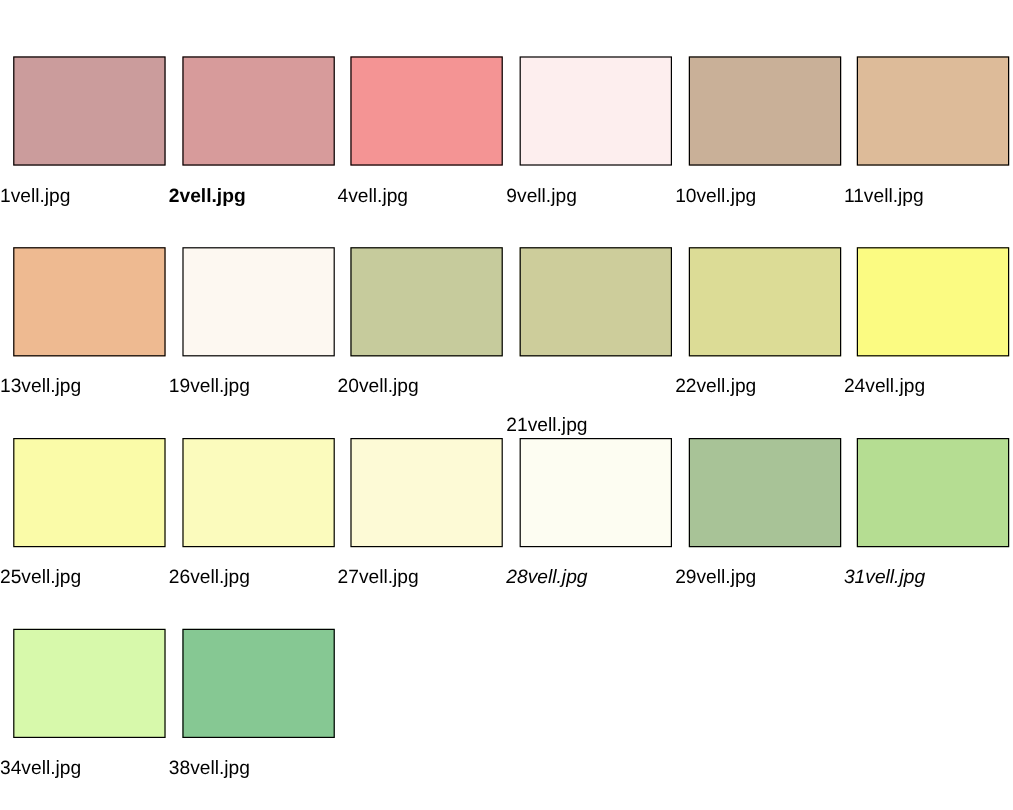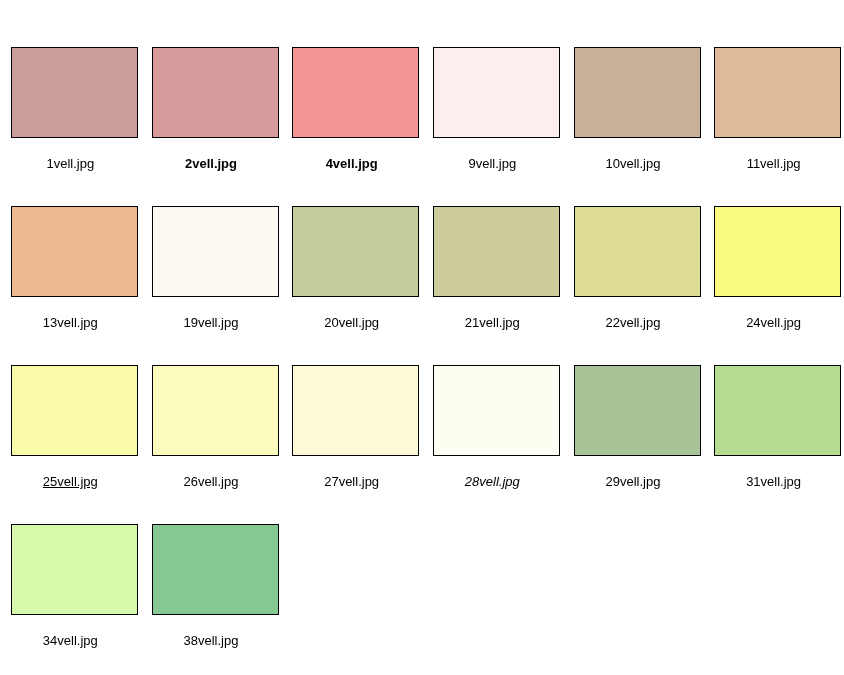--- a/index.html
+++ b/index.html
@@ -53,23 +53,23 @@
     border: 1px solid #000000;
     box-sizing: border-box;
     background-color: #ffffff;
   }
 
   .caption {
     position: absolute;
     left: 0;
     top: 124px;
     width: 140.67px;
-    text-align: center;
+    text-align: left;
     font-family: "Liberation Sans", sans-serif;
-    font-size: 13px;
+    font-size: 16px;
     line-height: 13px;
     color: #000000;
     letter-spacing: 0px;
     white-space: nowrap;
   }
 </style>
 </head>
 <body>
 
 <div id="contact-sheet" style="background: rgb(255, 255, 255);">
@@ -80,21 +80,21 @@
       <div class="caption" style="color: rgb(0, 0, 0);">1vell.jpg</div>
     </div>
 
     <div class="cell">
       <div class="thumb" style="background-color: rgb(215, 155, 155); border-color: rgb(0, 0, 0);"></div>
       <div class="caption" style="color: rgb(0, 0, 0); font-weight: bold;">2vell.jpg</div>
     </div>
 
     <div class="cell">
       <div class="thumb" style="background-color: rgb(244, 148, 148); border-color: rgb(0, 0, 0);"></div>
-      <div class="caption" style="color: rgb(0, 0, 0); font-weight: bold;">4vell.jpg</div>
+      <div class="caption" style="color: rgb(0, 0, 0);">4vell.jpg</div>
     </div>
 
     <div class="cell">
       <div class="thumb" style="background-color: rgb(253, 238, 238); border-color: rgb(0, 0, 0);"></div>
       <div class="caption" style="color: rgb(0, 0, 0);">9vell.jpg</div>
     </div>
 
     <div class="cell">
       <div class="thumb" style="background-color: rgb(201, 176, 152); border-color: rgb(0, 0, 0);"></div>
       <div class="caption" style="color: rgb(0, 0, 0);">10vell.jpg</div>
@@ -118,37 +118,37 @@
       <div class="caption" style="color: rgb(0, 0, 0);">19vell.jpg</div>
     </div>
 
     <div class="cell">
       <div class="thumb" style="background-color: rgb(198, 203, 156); border-color: rgb(0, 0, 0);"></div>
       <div class="caption" style="color: rgb(0, 0, 0);">20vell.jpg</div>
     </div>
 
     <div class="cell">
       <div class="thumb" style="background-color: rgb(205, 205, 155); border-color: rgb(0, 0, 0);"></div>
-      <div class="caption" style="color: rgb(0, 0, 0);">21vell.jpg</div>
+      <div class="caption" style="color: rgb(0, 0, 0); margin-top: 32px;">21vell.jpg</div>
     </div>
 
     <div class="cell">
       <div class="thumb" style="background-color: rgb(220, 220, 150); border-color: rgb(0, 0, 0);"></div>
       <div class="caption" style="color: rgb(0, 0, 0);">22vell.jpg</div>
     </div>
 
 
     <div class="cell">
       <div class="thumb" style="background-color: rgb(251, 251, 130); border-color: rgb(0, 0, 0);"></div>
       <div class="caption" style="color: rgb(0, 0, 0);">24vell.jpg</div>
     </div>
 
     <div class="cell">
       <div class="thumb" style="background-color: rgb(250, 251, 168); border-color: rgb(0, 0, 0);"></div>
-      <div class="caption" style="color: rgb(0, 0, 0); text-decoration: underline;">25vell.jpg</div>
+      <div class="caption" style="color: rgb(0, 0, 0);">25vell.jpg</div>
     </div>
 
     <div class="cell">
       <div class="thumb" style="background-color: rgb(251, 251, 189); border-color: rgb(0, 0, 0);"></div>
       <div class="caption" style="color: rgb(0, 0, 0);">26vell.jpg</div>
     </div>
 
     <div class="cell">
       <div class="thumb" style="background-color: rgb(253, 250, 214); border-color: rgb(0, 0, 0);"></div>
       <div class="caption" style="color: rgb(0, 0, 0);">27vell.jpg</div>
@@ -159,21 +159,21 @@
       <div class="caption" style="color: rgb(0, 0, 0); font-style: italic;">28vell.jpg</div>
     </div>
 
     <div class="cell">
       <div class="thumb" style="background-color: rgb(168, 195, 151); border-color: rgb(0, 0, 0);"></div>
       <div class="caption" style="color: rgb(0, 0, 0);">29vell.jpg</div>
     </div>
 
     <div class="cell">
       <div class="thumb" style="background-color: rgb(181, 221, 146); border-color: rgb(0, 0, 0);"></div>
-      <div class="caption" style="color: rgb(0, 0, 0);">31vell.jpg</div>
+      <div class="caption" style="color: rgb(0, 0, 0); font-style: italic;">31vell.jpg</div>
     </div>
 
     <div class="cell">
       <div class="thumb" style="background-color: rgb(215, 249, 171); border-color: rgb(0, 0, 0);"></div>
       <div class="caption" style="color: rgb(0, 0, 0);">34vell.jpg</div>
     </div>
 
     <div class="cell">
       <div class="thumb" style="background-color: rgb(134, 200, 147); border-color: rgb(0, 0, 0);"></div>
       <div class="caption" style="color: rgb(0, 0, 0);">38vell.jpg</div>

